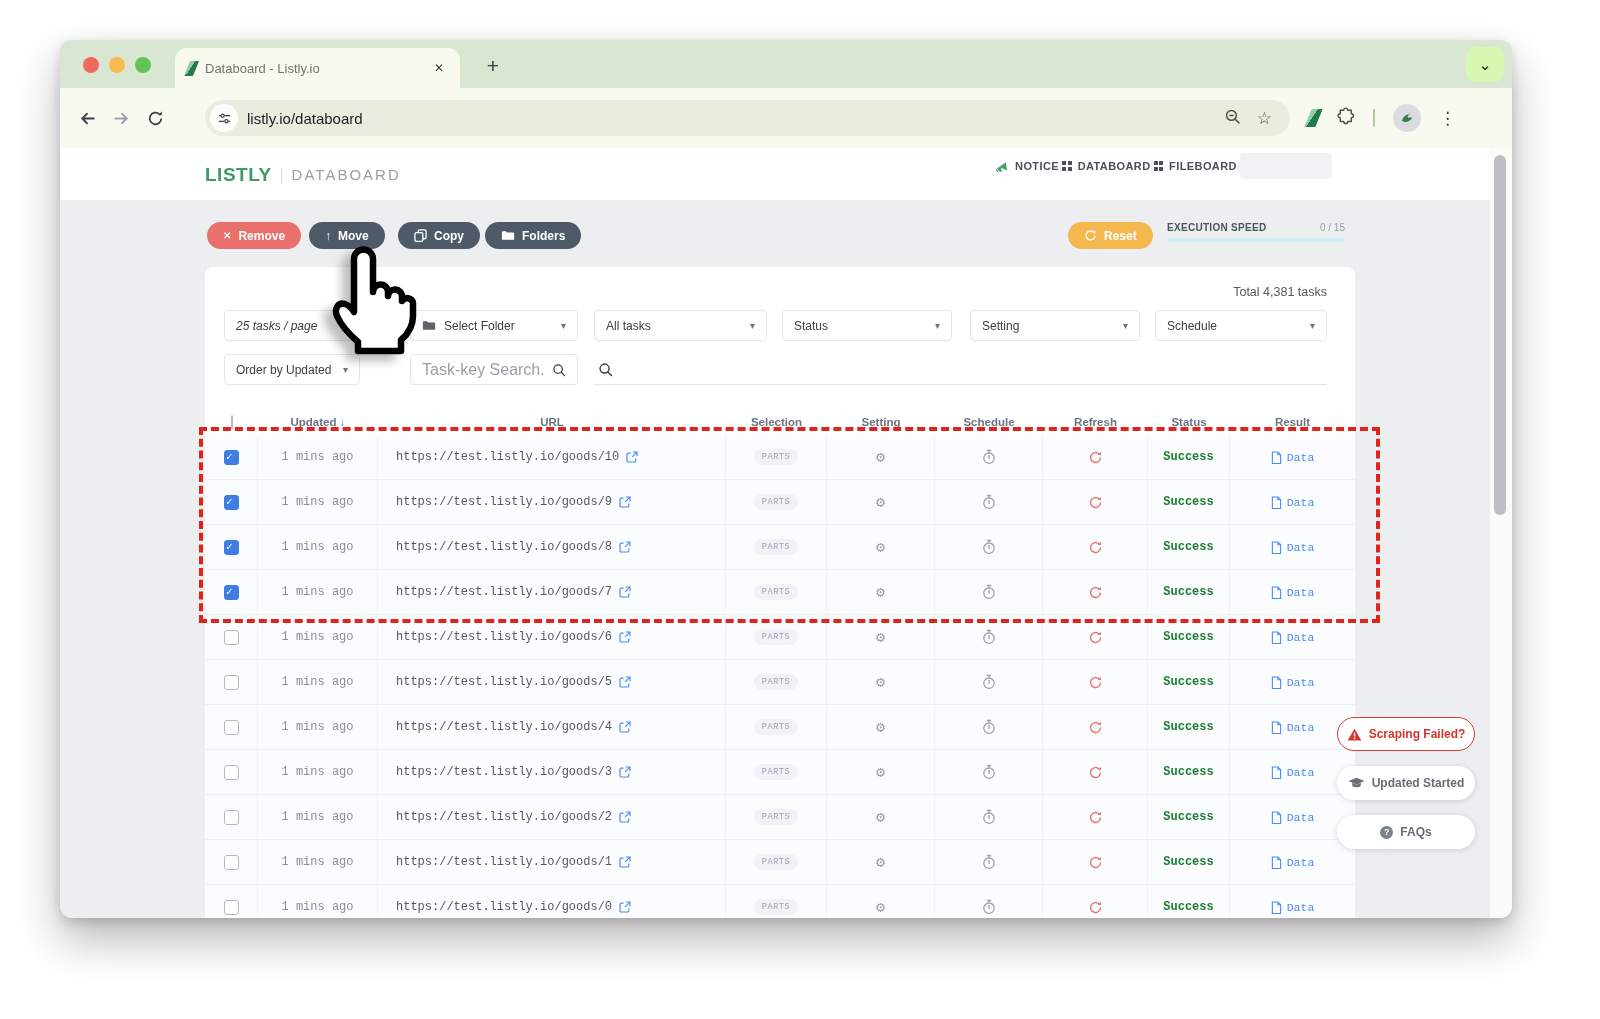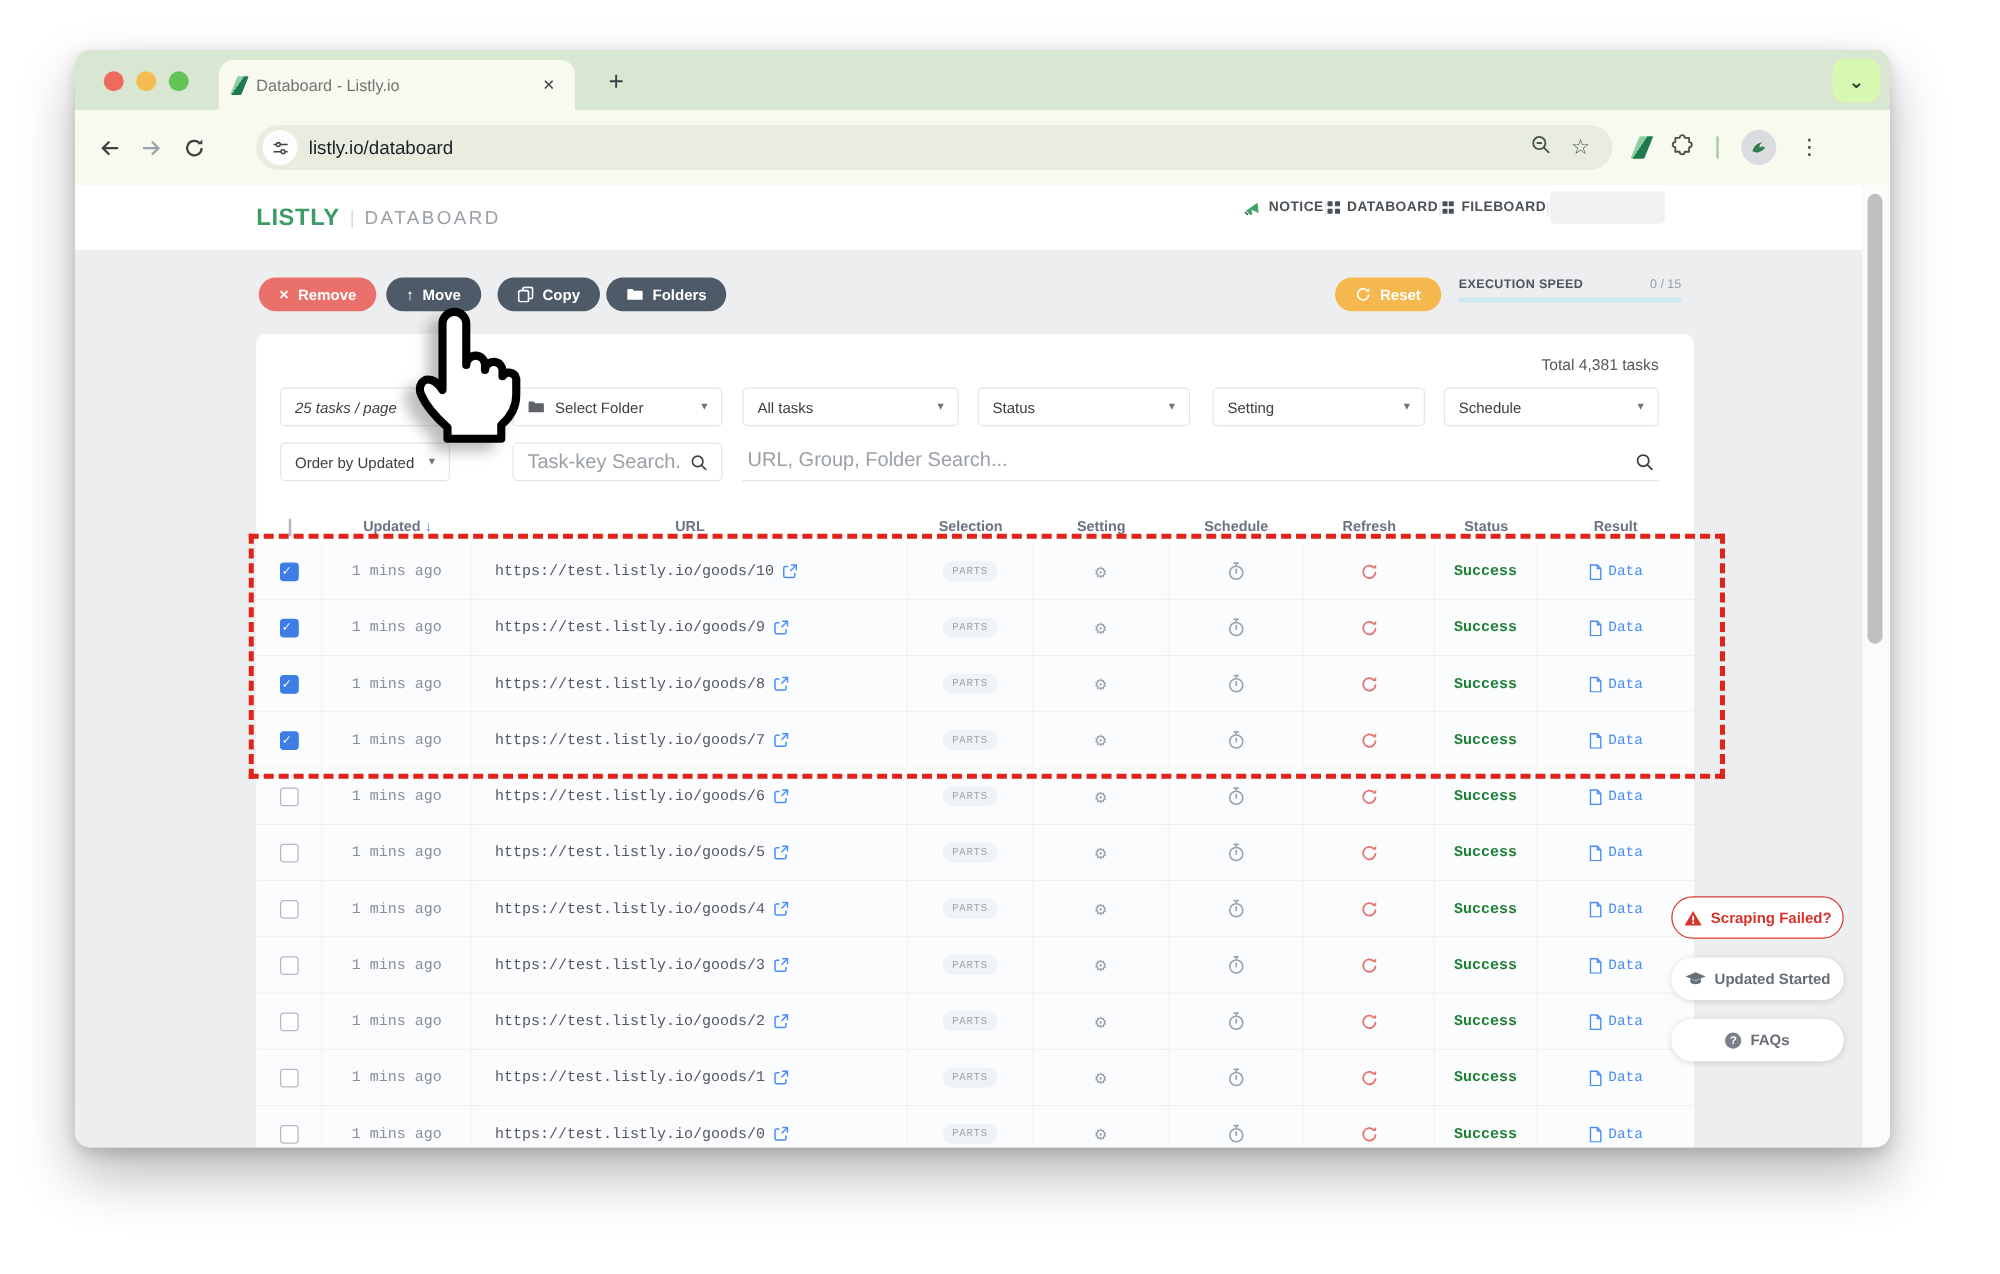--- a/index.html
+++ b/index.html
@@ -307,21 +307,20 @@
         <span class="caret">▾</span>
       </div>
       <div class="filter f-r2" style="left:205px;width:168px;">
         <input class="in-plain" placeholder="Task-key Search..." style="">
         <svg width="14" height="14" viewBox="0 0 16 16">
             <circle cx="7" cy="7" r="4.8" fill="none" stroke="#3C4043" stroke-width="1.5"></circle>
             <path d="M10.6 10.6L14.4 14.4" stroke="#3C4043" stroke-width="1.5" stroke-linecap="round"></path>
           </svg>
       </div>
       <div class="underline-input">
-        <input class="in-plain" placeholder="URL, Group, Folder Search..." style="">
         <svg width="15" height="15" viewBox="0 0 16 16">
             <circle cx="7" cy="7" r="4.8" fill="none" stroke="#3C4043" stroke-width="1.5"></circle>
             <path d="M10.6 10.6L14.4 14.4" stroke="#3C4043" stroke-width="1.5" stroke-linecap="round"></path>
           </svg>
       </div>
 
       <div class="thead">
         <div><span class="cb"></span></div>
         <div><span>Updated</span> <span class="sort-arrow">↓</span></div>
         <div>URL</div>

